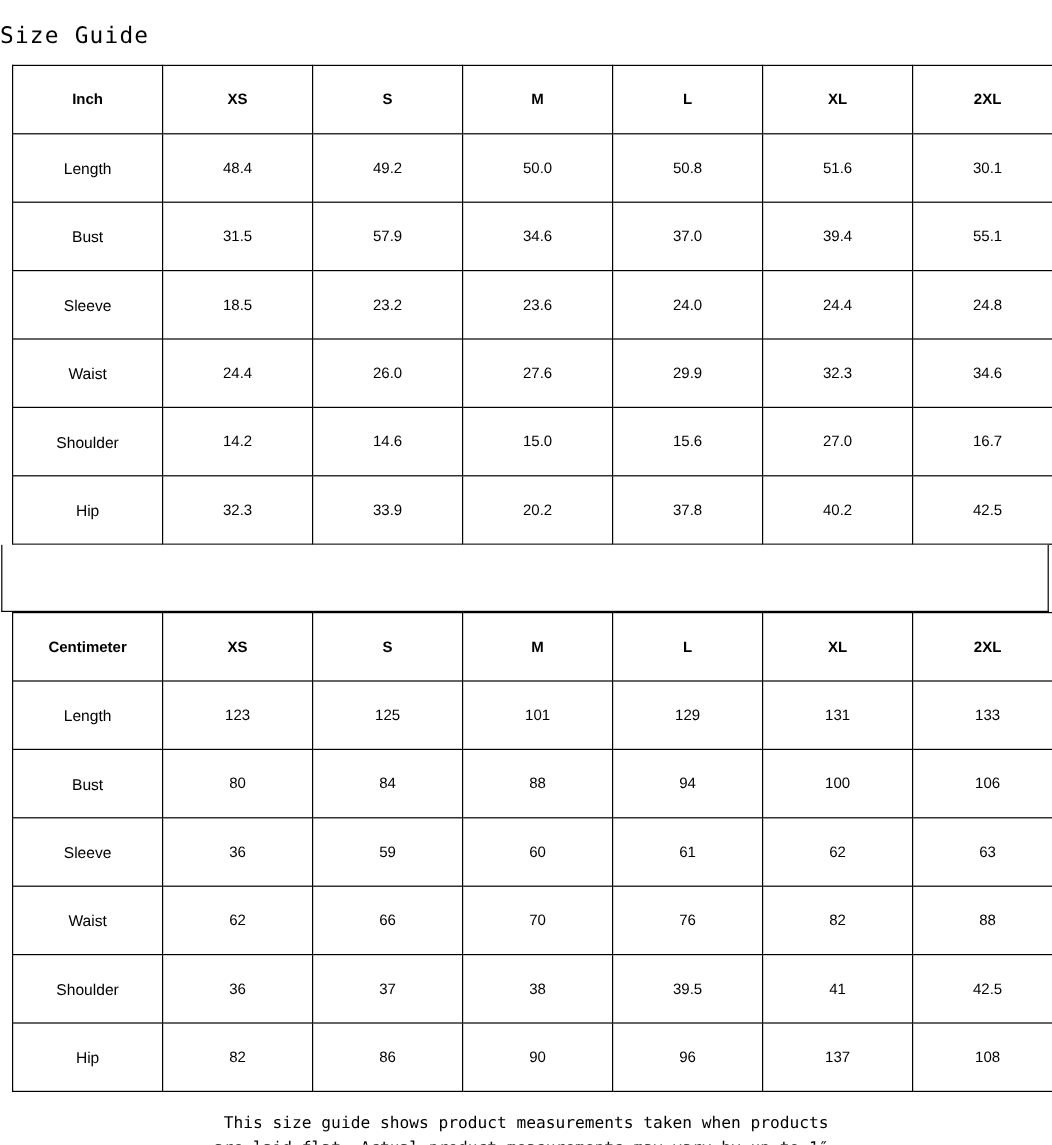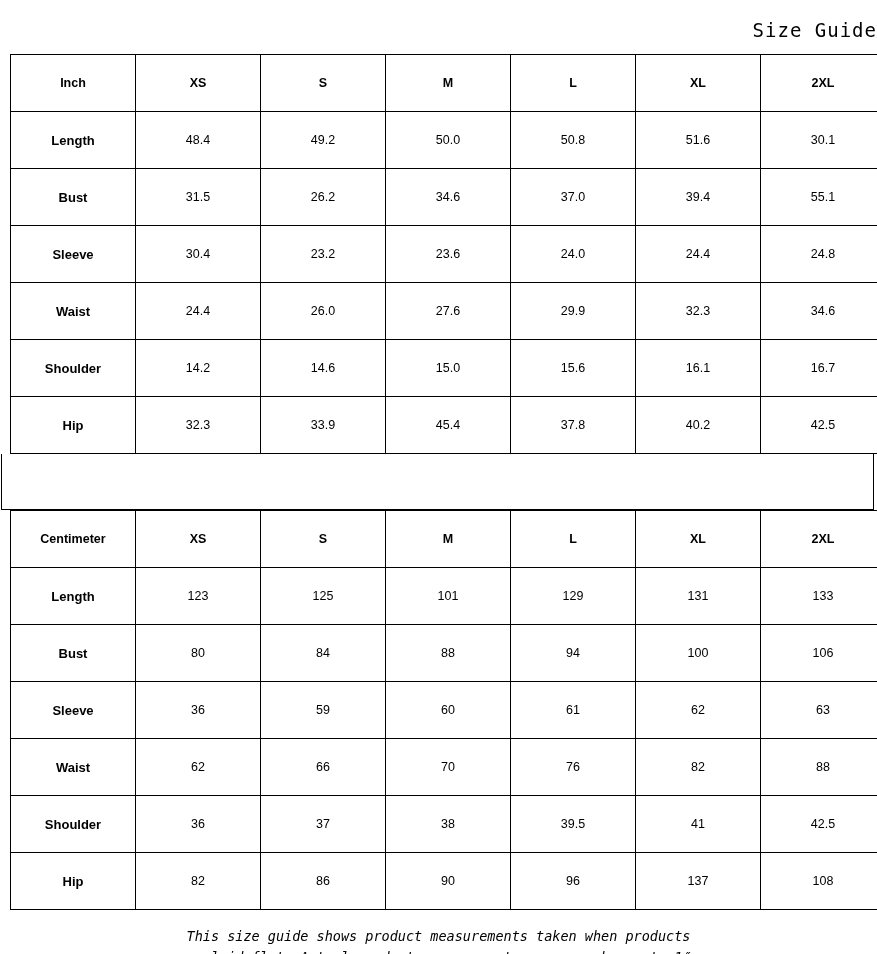--- a/index.html
+++ b/index.html
@@ -16,21 +16,21 @@
   }
   .page {
     width: 877px;
     height: 954px;
     position: relative;
     box-sizing: border-box;
   }
   .title {
     font-family: "DejaVu Sans Mono", monospace;
     font-size: 19px;
-    text-align: right;
+    text-align: left;
     letter-spacing: 1px;
     padding-top: 19px;
     padding-bottom: 13px;
     color: #000;
   }
   table.size-table {
     border-collapse: collapse;
     width: 875px;
     margin: 0 10px;
     table-layout: fixed;
@@ -43,21 +43,21 @@
     height: 56px;
     padding: 0;
     vertical-align: middle;
     color: #000;
   }
   table.size-table td.hdr {
     font-weight: bold;
     font-size: 12.5px;
   }
   table.size-table td.rowlabel {
-    font-weight: bold;
+    font-weight: normal;
     font-size: 13px;
   }
   col.c0 { width: 125px; }
   col.cx { width: 125px; }
   .spacer {
     height: 56px;
     border-left: 1px solid #000;
     border-right: 1px solid #000;
     border-bottom: 1px solid #000;
     width: 873px;
@@ -66,21 +66,21 @@
     background: #fff;
   }
   .footnote {
     font-family: "DejaVu Sans Mono", monospace;
     font-size: 13.5px;
     text-align: center;
     line-height: 1.55;
     padding-top: 16px;
     color: #000;
   }
-  .footnote div { white-space: nowrap; font-style: italic; }
+  .footnote div { white-space: nowrap; }
 </style>
 </head>
 <body>
 
 <div class="page">
 
   <div class="title">Size Guide</div>
 
   <table class="size-table">
     <colgroup>
@@ -107,29 +107,29 @@
         <td>48.4</td>
         <td>49.2</td>
         <td>50.0</td>
         <td>50.8</td>
         <td>51.6</td>
         <td>30.1</td>
       </tr>
       <tr>
         <td class="rowlabel">Bust</td>
         <td>31.5</td>
-        <td>26.2</td>
+        <td>57.9</td>
         <td>34.6</td>
         <td>37.0</td>
         <td>39.4</td>
         <td>55.1</td>
       </tr>
       <tr>
         <td class="rowlabel">Sleeve</td>
-        <td>30.4</td>
+        <td>18.5</td>
         <td>23.2</td>
         <td>23.6</td>
         <td>24.0</td>
         <td>24.4</td>
         <td>24.8</td>
       </tr>
       <tr>
         <td class="rowlabel">Waist</td>
         <td>24.4</td>
         <td>26.0</td>
@@ -137,28 +137,28 @@
         <td>29.9</td>
         <td>32.3</td>
         <td>34.6</td>
       </tr>
       <tr>
         <td class="rowlabel">Shoulder</td>
         <td>14.2</td>
         <td>14.6</td>
         <td>15.0</td>
         <td>15.6</td>
-        <td>16.1</td>
+        <td>27.0</td>
         <td>16.7</td>
       </tr>
       <tr>
         <td class="rowlabel">Hip</td>
         <td>32.3</td>
         <td>33.9</td>
-        <td>45.4</td>
+        <td>20.2</td>
         <td>37.8</td>
         <td>40.2</td>
         <td>42.5</td>
       </tr>
     </tbody>
   </table>
 
   <div class="spacer"></div>
 
   <table class="size-table">

